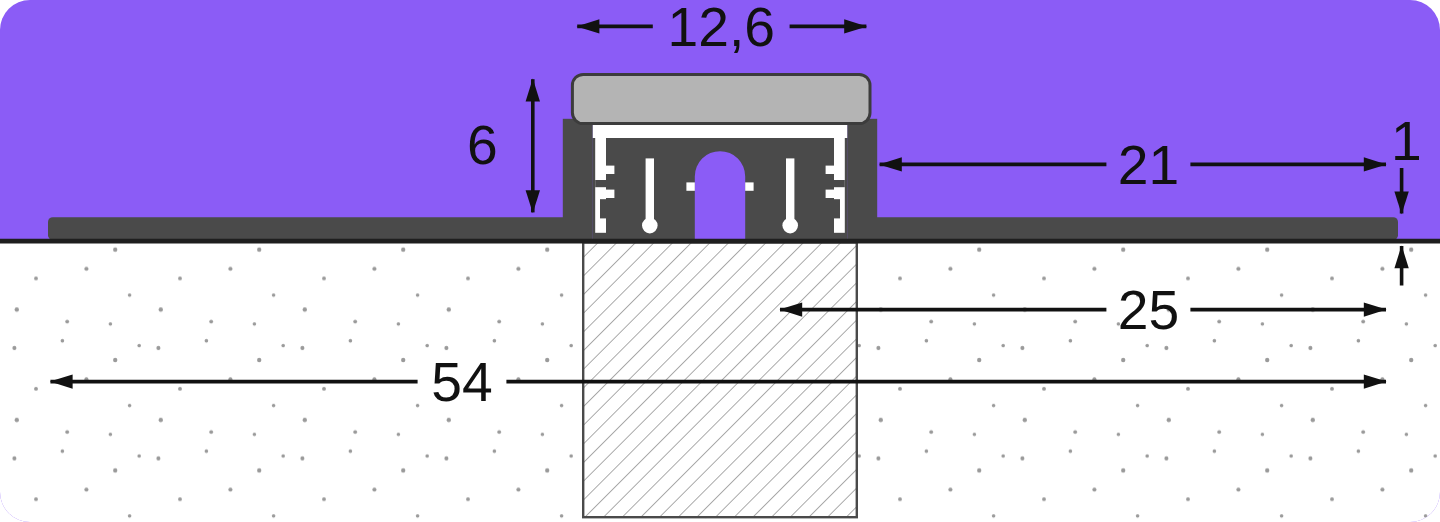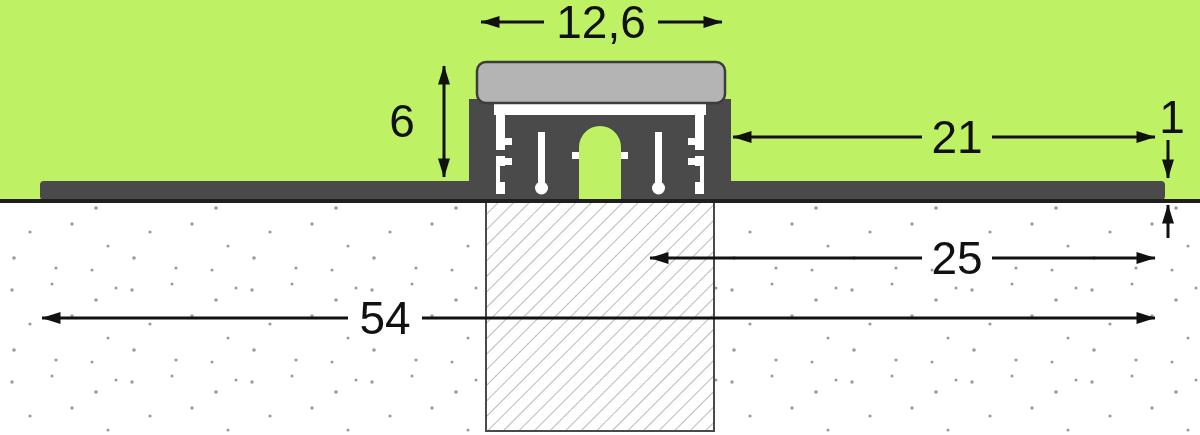--- a/index.html
+++ b/index.html
@@ -1,16 +1,16 @@
 <!DOCTYPE html>
 <html><head>
 <meta charset="utf-8">
 <style>
   html,body{margin:0;padding:0;background:#ffffff;}
-  .stage{position:relative;width:1200px;height:435px;background:#bef264;overflow:hidden;}
+  .stage{position:relative;width:1200px;height:435px;background:#8b5cf6;overflow:hidden;border-radius:25px;}
   svg{display:block;}
   .dark{fill:#4a4a4a;stroke:none;}
   .cap{fill:#b4b4b4;stroke:#3c3c3c;stroke-width:2.5;}
   .white{fill:#ffffff;stroke:none;}
   .groundline{stroke:#1f1f1f;stroke-width:4;}
   .filler-bg{fill:#ffffff;}
   .filler-outline{fill:none;stroke:#4a4a4a;stroke-width:2;}
   .dimline{stroke:#111111;stroke-width:3;fill:none;}
   .dimtext{font-family:"Liberation Sans",sans-serif;font-size:46px;fill:#111111;}
 </style>

